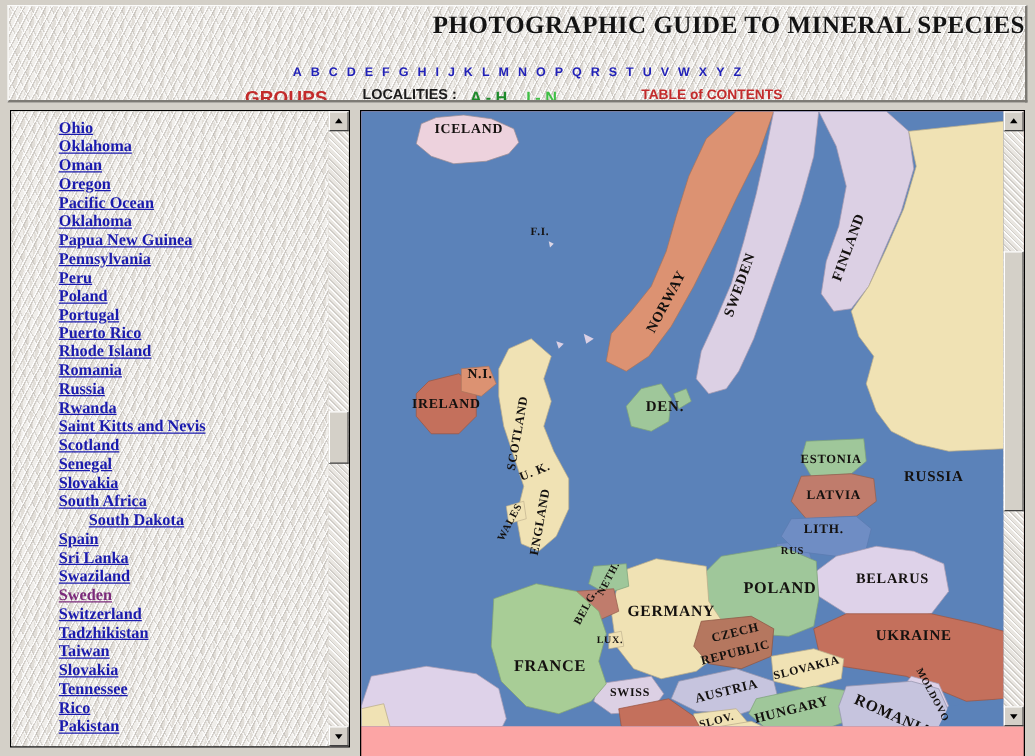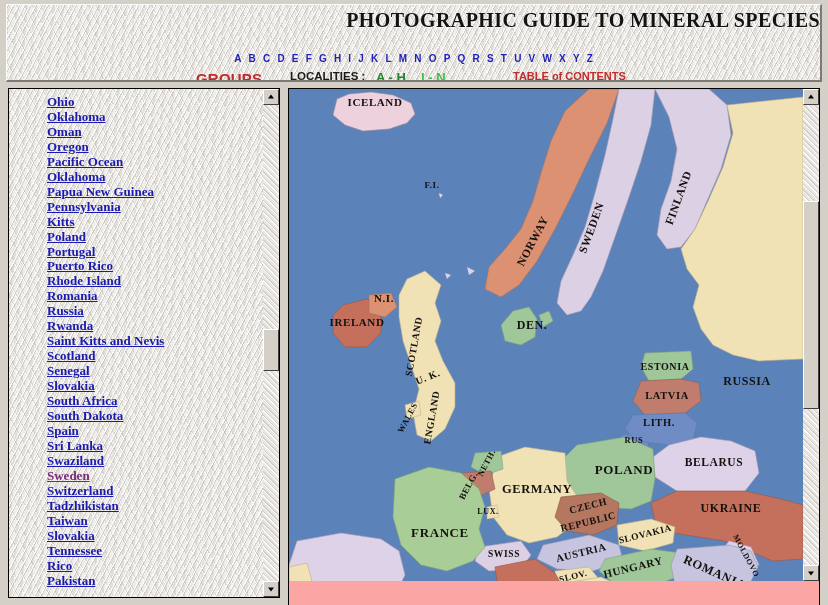--- a/index.html
+++ b/index.html
@@ -207,34 +207,34 @@
   <div id="leftframe">
     <div id="leftlist" class="paper">
         <a style="color: rgb(26, 26, 174);">Ohio</a>
         <a style="color: rgb(26, 26, 174);">Oklahoma</a>
         <a style="color: rgb(26, 26, 174);">Oman</a>
         <a style="color: rgb(26, 26, 174);">Oregon</a>
         <a style="color: rgb(26, 26, 174);">Pacific Ocean</a>
         <a style="color: rgb(26, 26, 174);">Oklahoma</a>
         <a style="color: rgb(26, 26, 174);">Papua New Guinea</a>
         <a style="color: rgb(26, 26, 174);">Pennsylvania</a>
-        <a style="color: rgb(26, 26, 174);">Kitts</a>
+        <a style="color: rgb(26, 26, 174);">Peru</a>
         <a style="color: rgb(26, 26, 174);">Poland</a>
         <a style="color: rgb(26, 26, 174);">Portugal</a>
         <a style="color: rgb(26, 26, 174);">Puerto Rico</a>
         <a style="color: rgb(26, 26, 174);">Rhode Island</a>
         <a style="color: rgb(26, 26, 174);">Romania</a>
         <a style="color: rgb(26, 26, 174);">Russia</a>
         <a style="color: rgb(26, 26, 174);">Rwanda</a>
         <a style="color: rgb(26, 26, 174);">Saint Kitts and Nevis</a>
         <a style="color: rgb(26, 26, 174);">Scotland</a>
         <a style="color: rgb(26, 26, 174);">Senegal</a>
         <a style="color: rgb(26, 26, 174);">Slovakia</a>
         <a style="color: rgb(26, 26, 174);">South Africa</a>
-        <a style="color: rgb(26, 26, 174);">South Dakota</a>
+        <a style="color: rgb(26, 26, 174); margin-left: 24px;">South Dakota</a>
         <a style="color: rgb(26, 26, 174);">Spain</a>
         <a style="color: rgb(26, 26, 174);">Sri Lanka</a>
         <a style="color: rgb(26, 26, 174);">Swaziland</a>
         <a class="visited" style="color: rgb(123, 42, 123);">Sweden</a>
         <a style="color: rgb(26, 26, 174);">Switzerland</a>
         <a style="color: rgb(26, 26, 174);">Tadzhikistan</a>
         <a style="color: rgb(26, 26, 174);">Taiwan</a>
         <a style="color: rgb(26, 26, 174);">Slovakia</a>
         <a style="color: rgb(26, 26, 174);">Tennessee</a>
         <a style="color: rgb(26, 26, 174);">Rico</a>

